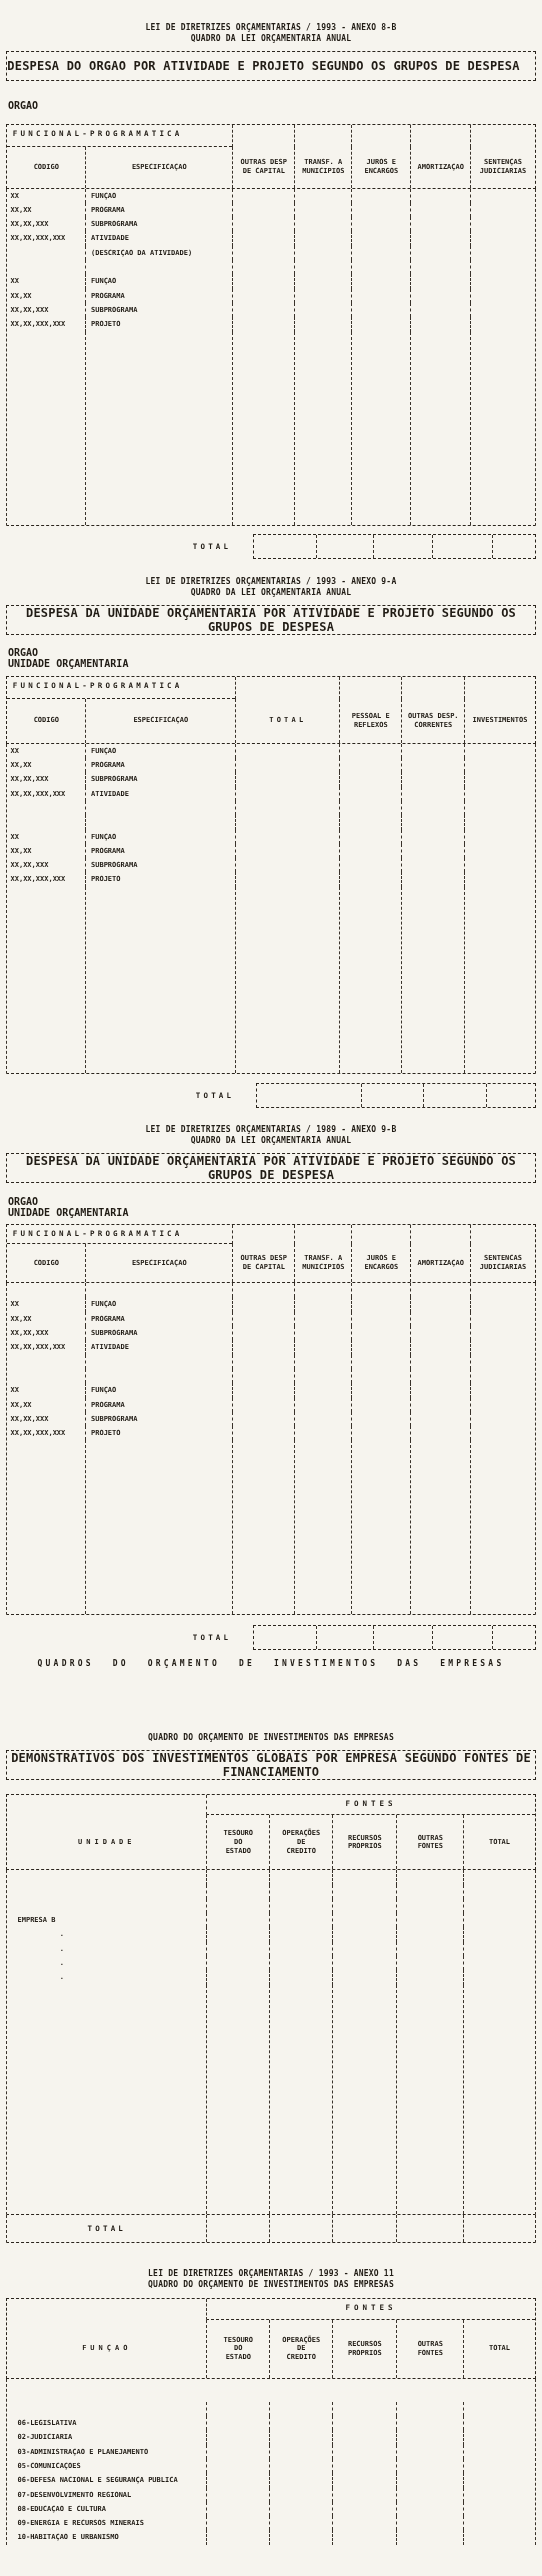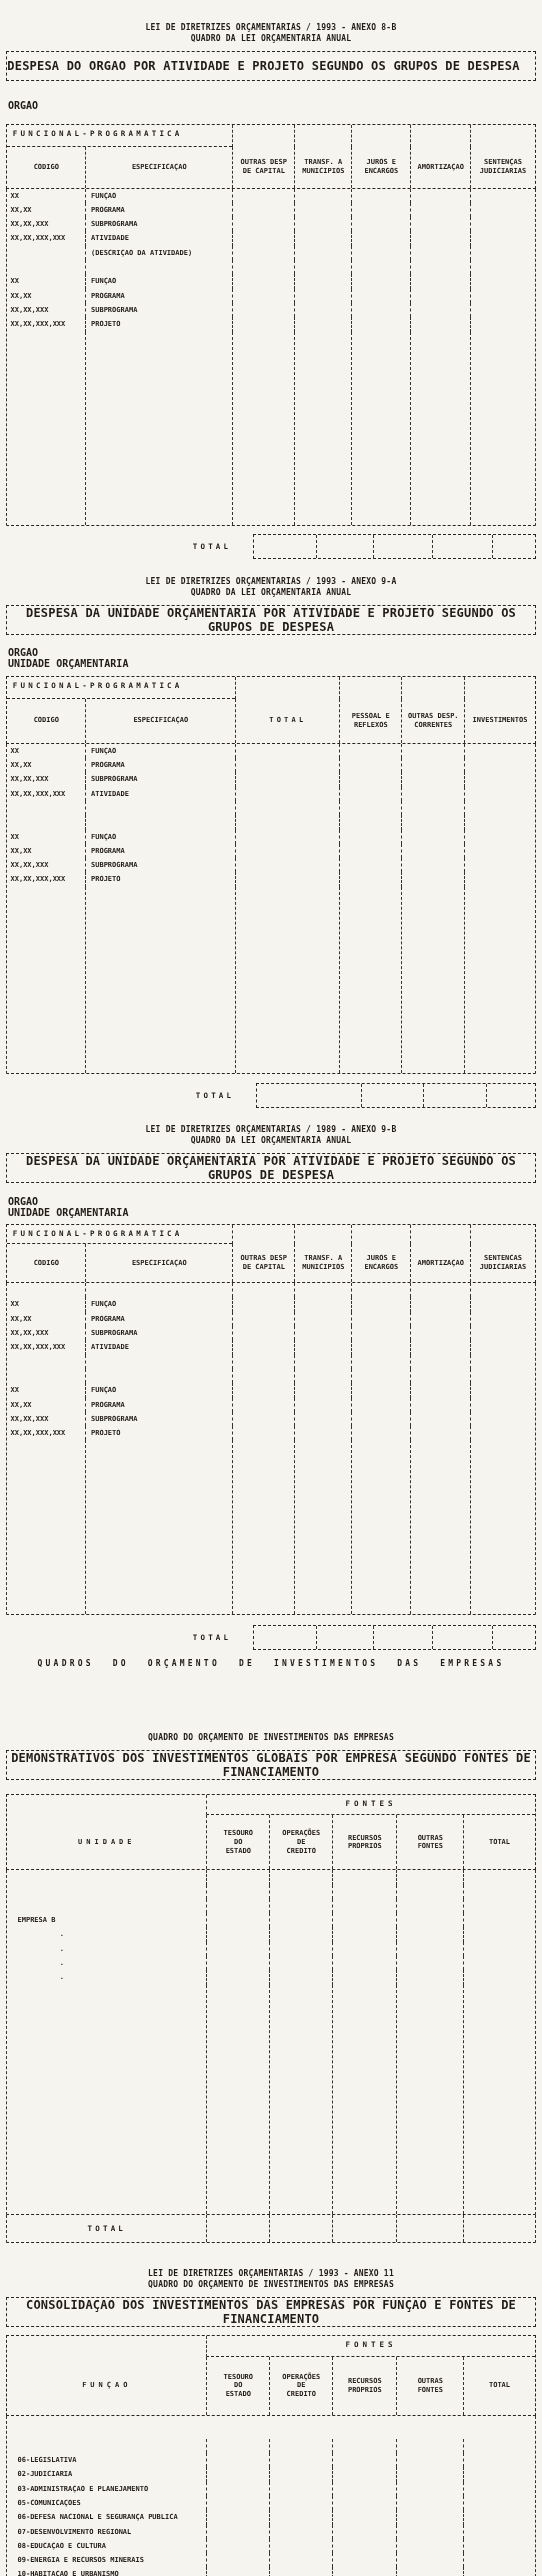--- a/index.html
+++ b/index.html
@@ -760,23 +760,20 @@
         <div class="c"></div>
         <div class="c"></div>
         <div class="c"></div>
       </div>
     </div>
   </div>
 
   <div class="sec5">
     <div class="doc-title">LEI DE DIRETRIZES ORÇAMENTARIAS / 1993 - ANEXO 11</div>
     <div class="doc-title">QUADRO DO ORÇAMENTO DE INVESTIMENTOS DAS EMPRESAS</div>
-    <div class="banner">
-      <span>CONSOLIDAÇAO DOS INVESTIMENTOS DAS EMPRESAS POR FUNÇAO E FONTES DE FINANCIAMENTO</span>
-    </div>
     <div class="tbl t45 mt10">
       <div class="thead">
         <div class="grid-r h1f">
           <div class="c"></div>
           <div class="c fontes" style="grid-column:2/7">FONTES</div>
         </div>
         <div class="grid-r h2f t5">
           <div class="c colh sp5">
               <span>FUNÇAO</span>
             </div>

